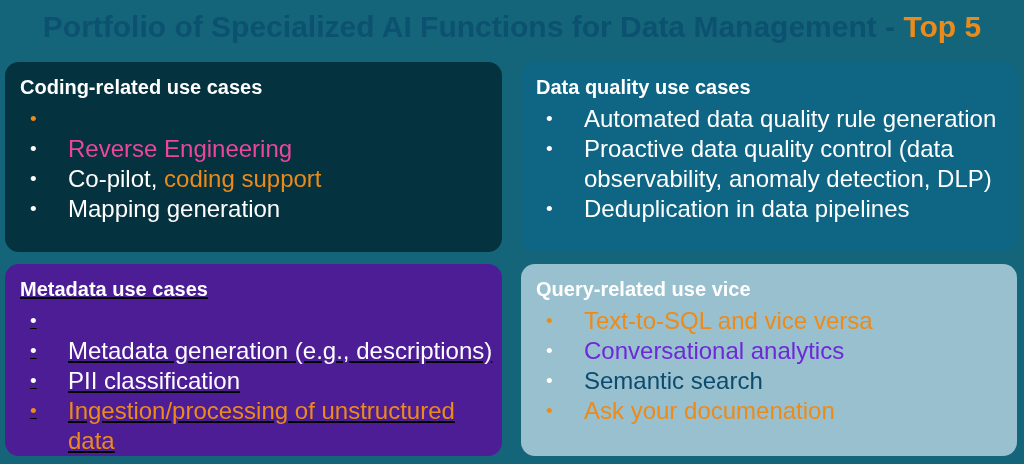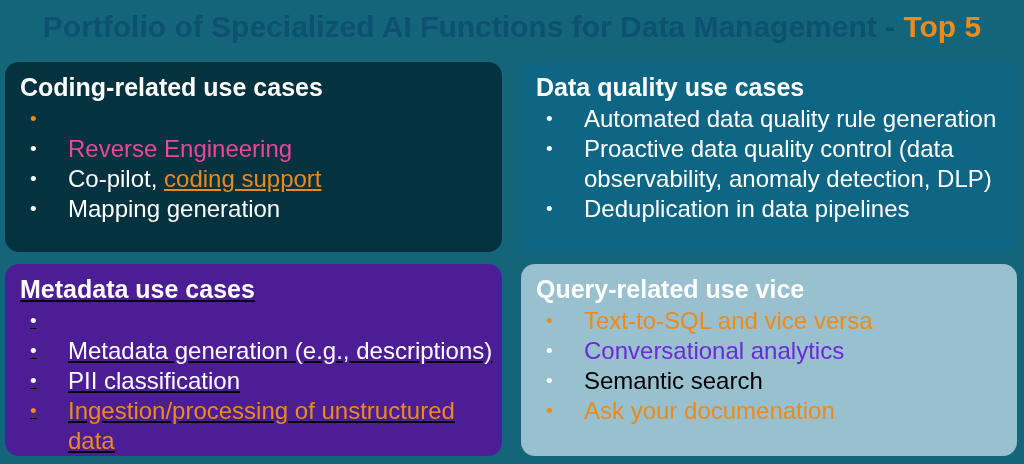--- a/index.html
+++ b/index.html
@@ -41,21 +41,21 @@
 
   .box {
     border-radius: 14px;
     padding: 8px 4px 0 15px;
     box-sizing: border-box;
     overflow: hidden;
   }
 
   .box-heading {
     color: #FFFFFF;
-    font-size: 25px;
+    font-size: 20px;
     font-weight: bold;
     line-height: 34px;
     white-space: nowrap;
   }
 
   ul.use-case-list {
     list-style: none;
     margin: 0;
     padding: 0;
   }
@@ -89,21 +89,21 @@
       <ul class="use-case-list">
           <li>
             <span class="bullet" style="color: rgb(236, 138, 26);">•</span>
           </li>
           <li>
             <span class="bullet" style="color: rgb(255, 255, 255);">•</span>
             <span class="item-text"><span style="color: #ec4899;">Reverse Engineering</span></span>
           </li>
           <li>
             <span class="bullet" style="color: rgb(255, 255, 255);">•</span>
-            <span class="item-text"><span style="color: rgb(255, 255, 255);">Co-pilot, </span><span style="color: rgb(236, 138, 26); text-decoration: underline;">coding support</span></span>
+            <span class="item-text"><span style="color: rgb(255, 255, 255);">Co-pilot, </span><span style="color: rgb(236, 138, 26);">coding support</span></span>
           </li>
           <li>
             <span class="bullet" style="color: rgb(255, 255, 255);">•</span>
             <span class="item-text"><span style="color: rgb(255, 255, 255);">Mapping generation</span></span>
           </li>
         </ul>
     </section>
 
     <section class="box" style="background: rgb(15, 101, 132);">
       <div class="box-heading">Data quality use cases</div>
@@ -150,21 +150,21 @@
           <li>
             <span class="bullet" style="color: rgb(236, 138, 26);">•</span>
             <span class="item-text"><span style="color: rgb(236, 138, 26);">Text-to-SQL and vice versa</span></span>
           </li>
           <li>
             <span class="bullet" style="color: rgb(255, 255, 255);">•</span>
             <span class="item-text"><span style="color: #6d28d9;">Conversational analytics</span></span>
           </li>
           <li>
             <span class="bullet" style="color: rgb(255, 255, 255);">•</span>
-            <span class="item-text"><span style="color: #000000;">Semantic search</span></span>
+            <span class="item-text"><span style="color: #0c4a6e;">Semantic search</span></span>
           </li>
           <li>
             <span class="bullet" style="color: rgb(236, 138, 26);">•</span>
             <span class="item-text"><span style="color: rgb(236, 138, 26);">Ask your documenation</span></span>
           </li>
         </ul>
     </section>
 
   </div>
 </div>

